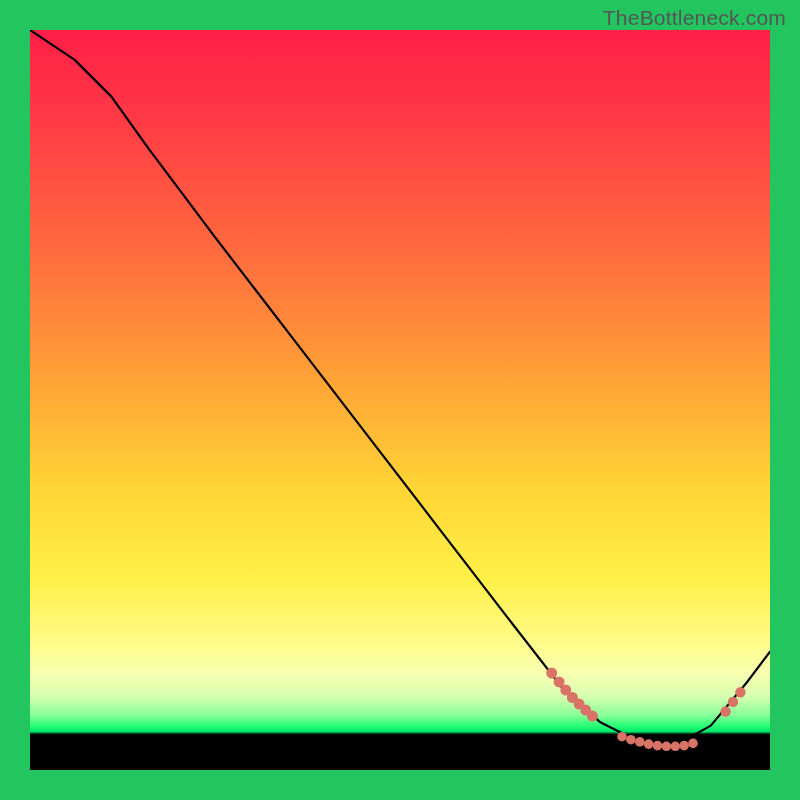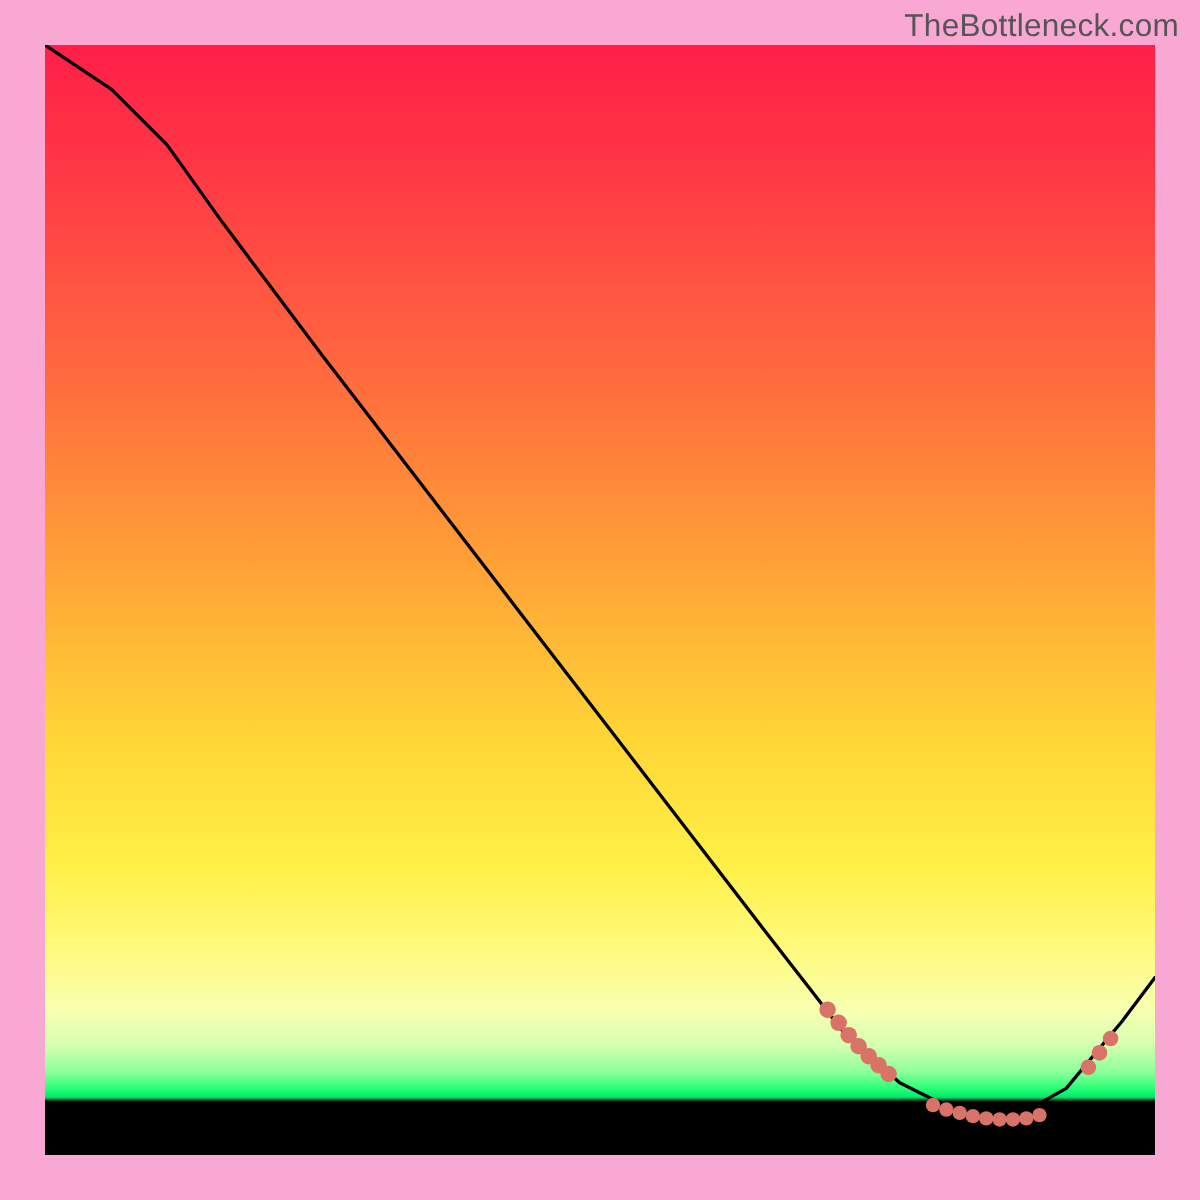--- a/index.html
+++ b/index.html
@@ -7,21 +7,21 @@
     width: 800px;
     height: 800px;
     background: #000;
     overflow: hidden;
     font-family: Arial, Helvetica, sans-serif;
   }
   .frame {
     position: relative;
     width: 800px;
     height: 800px;
-    background: #f9a8d4;
+    background: #22c55e;
   }
   .watermark {
     position: absolute;
     top: 6px;
     right: 14px;
     color: #555;
     font-size: 21px;
     font-weight: 400;
     letter-spacing: 0.2px;
     z-index: 30;

